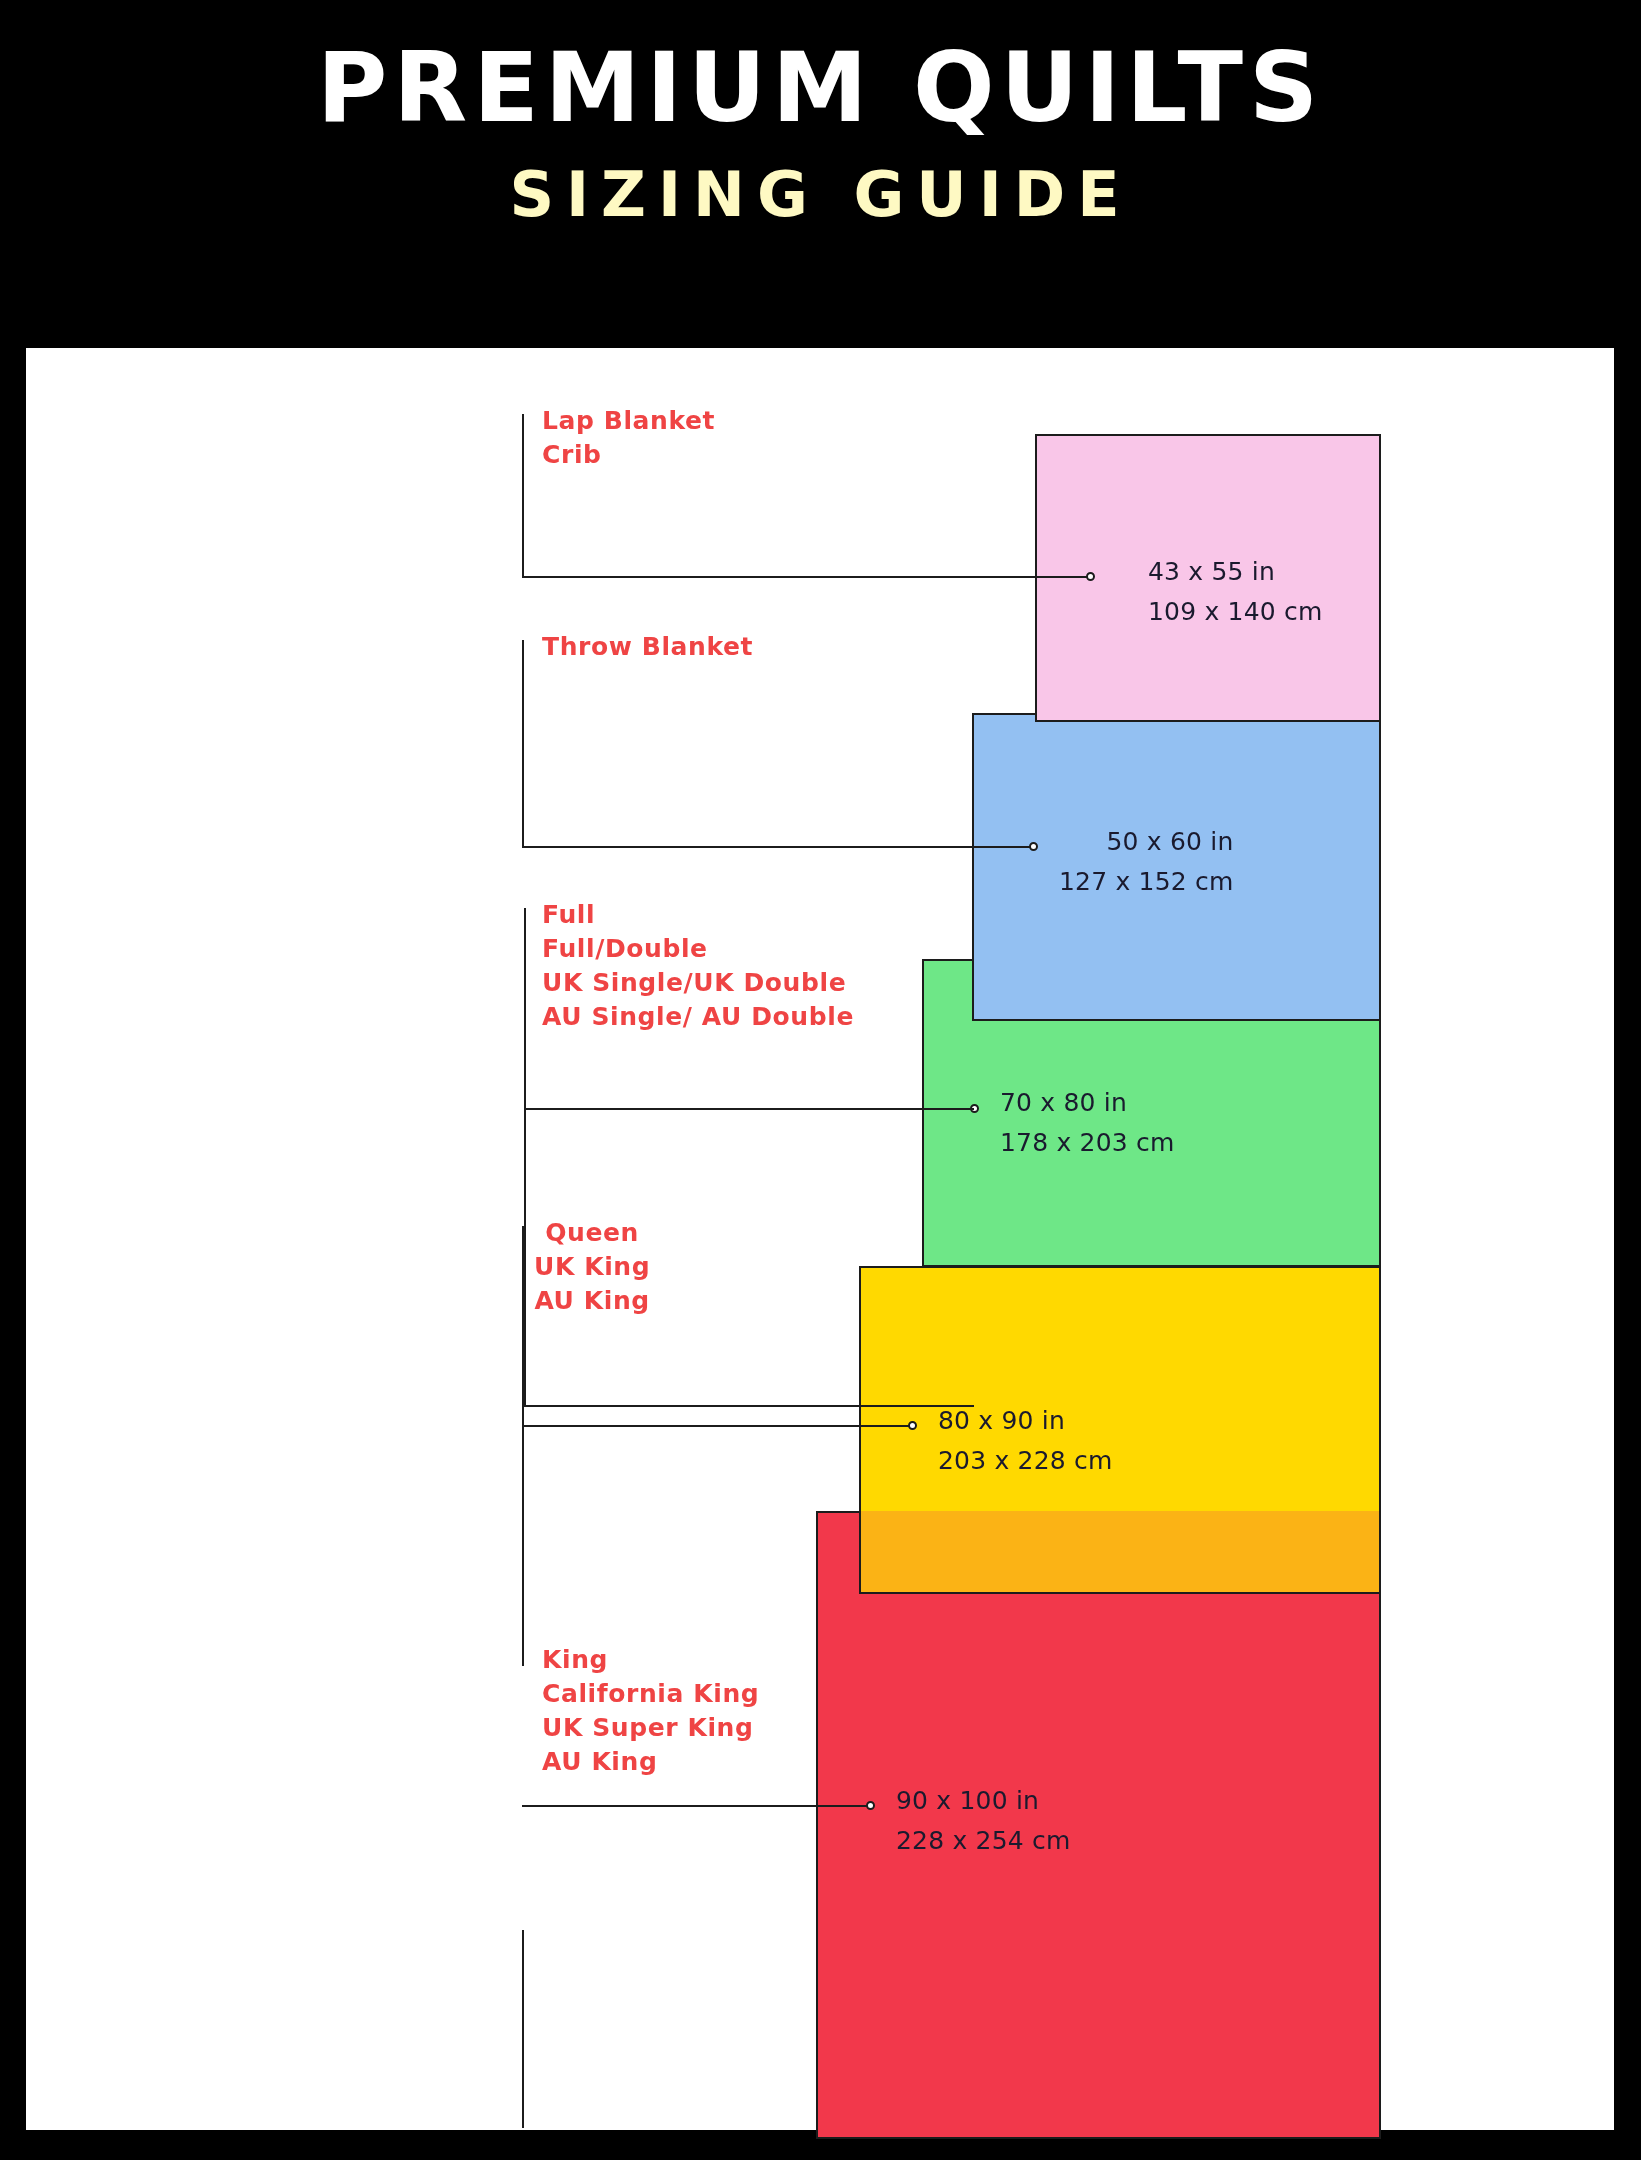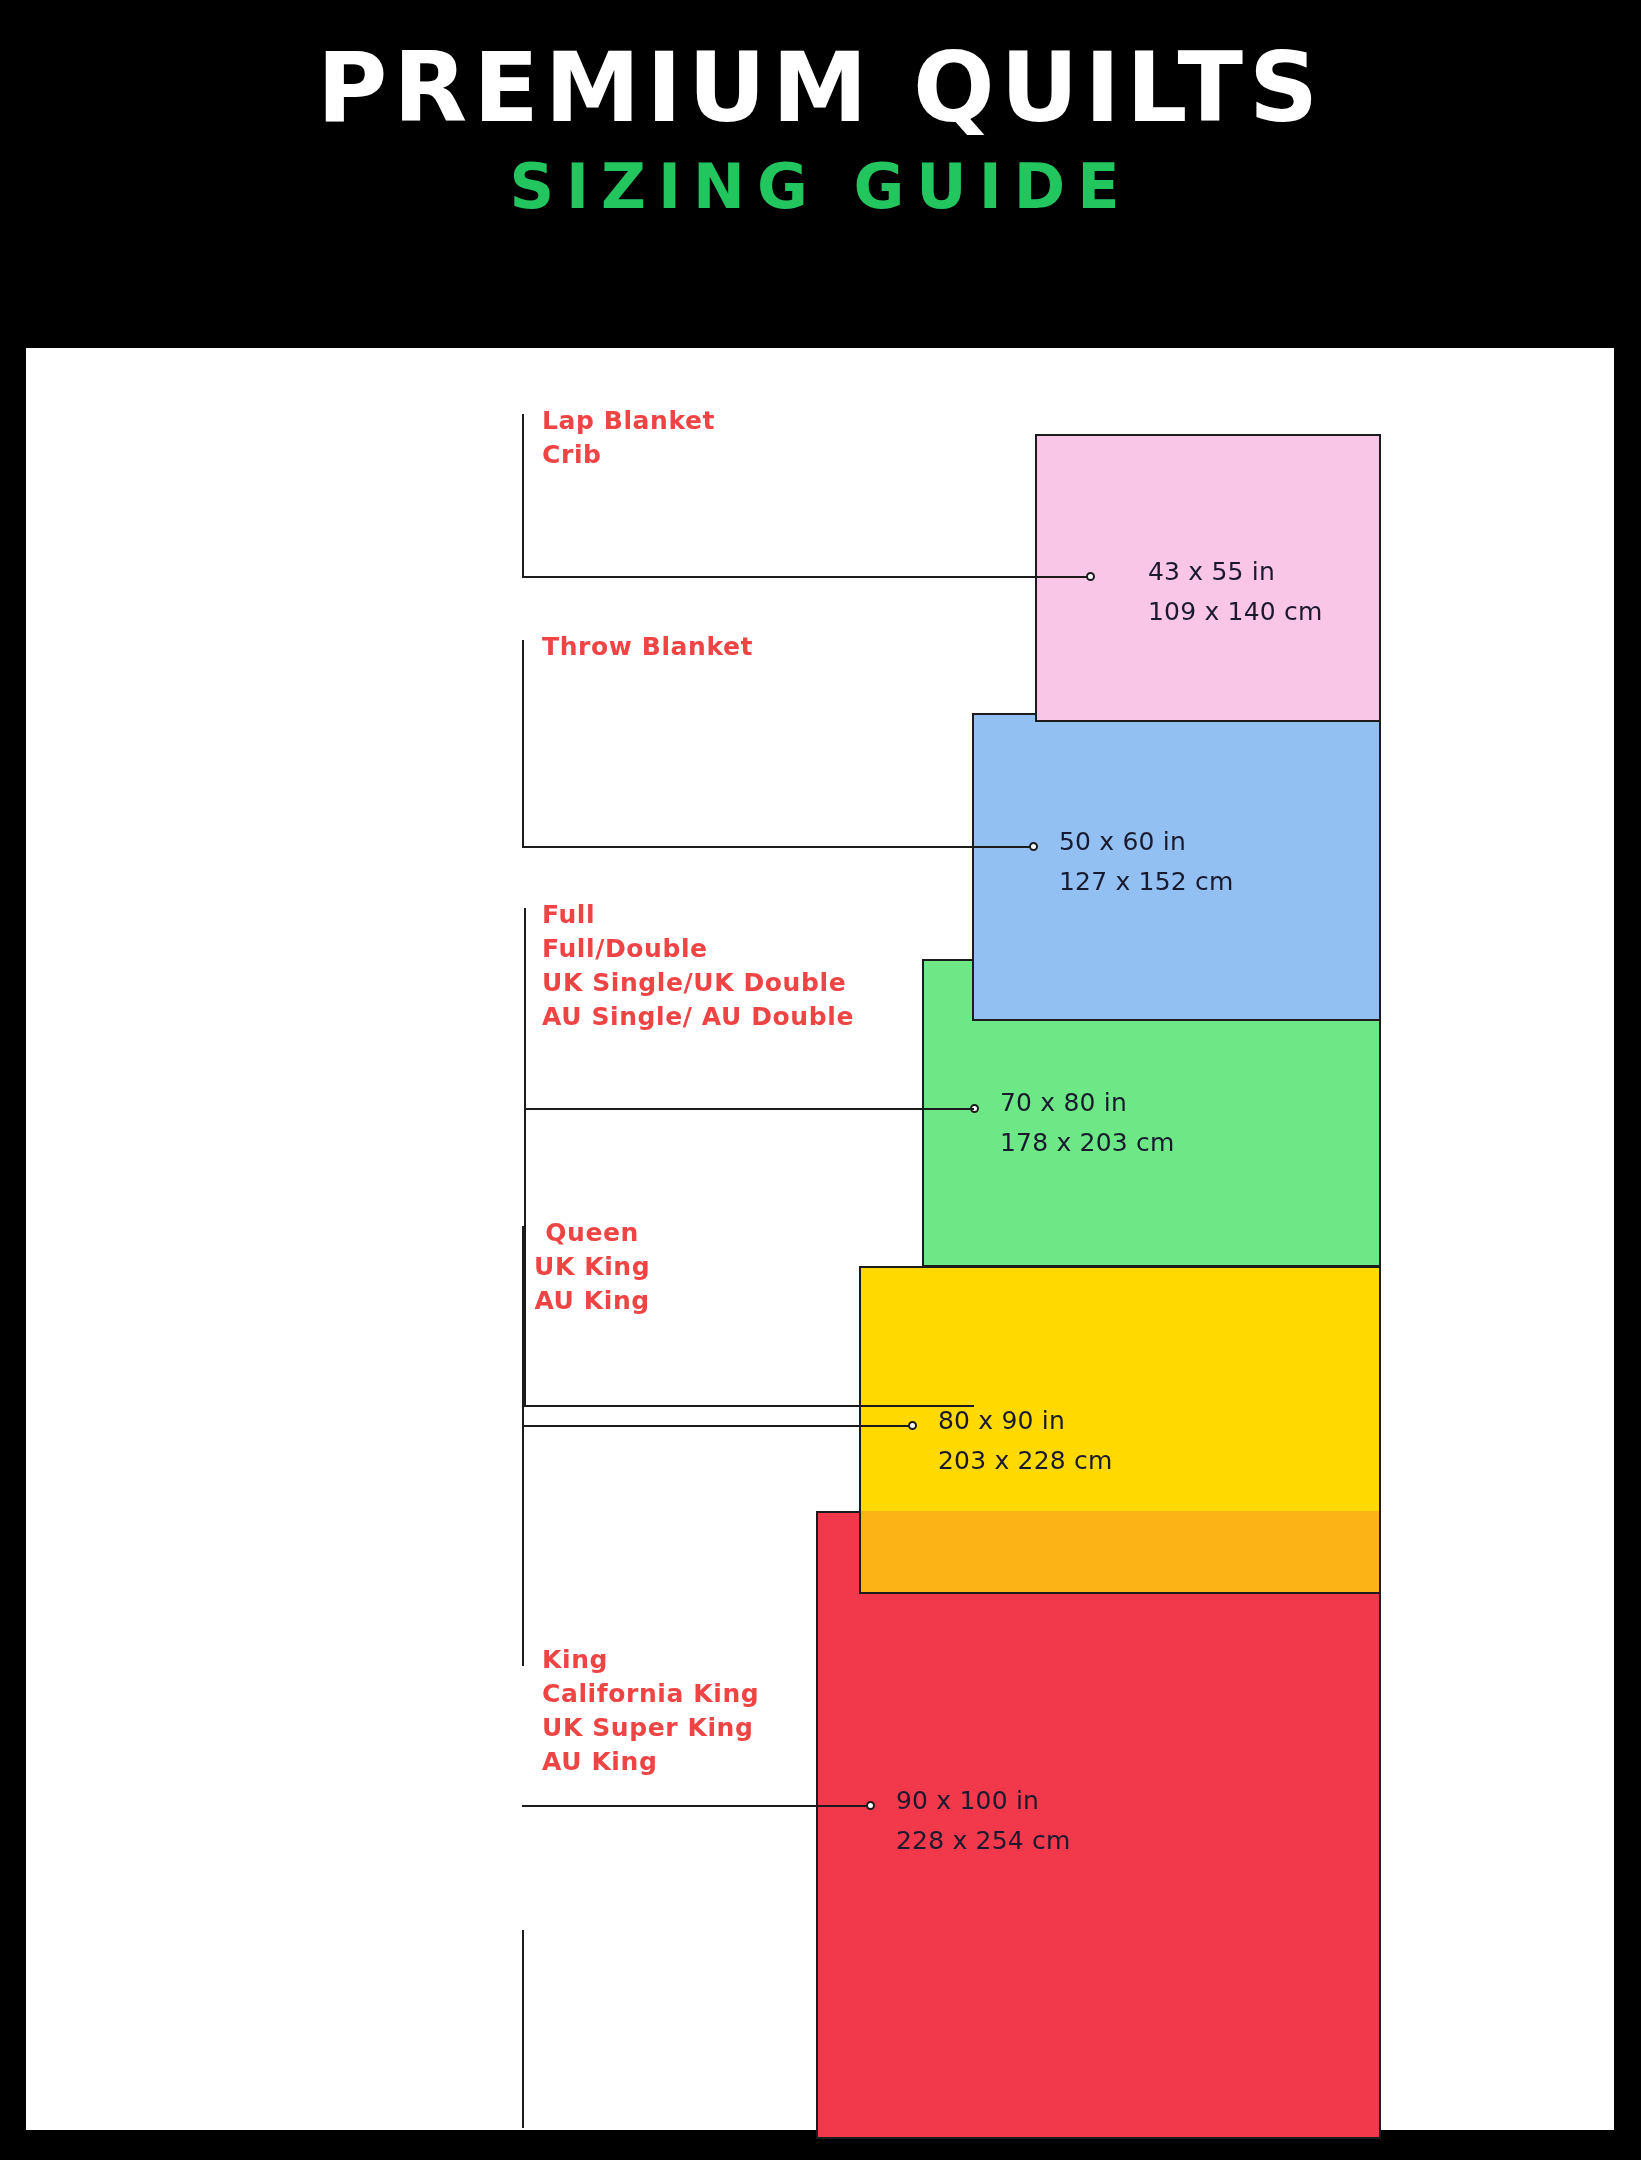--- a/index.html
+++ b/index.html
@@ -38,28 +38,28 @@
     color: #ffffff;
     font-family: "DejaVu Sans", sans-serif;
     font-weight: bold;
     font-size: 96px;
     letter-spacing: 6px;
     line-height: 1.0;
     text-align: center;
     white-space: nowrap;
   }
   .title-sub {
-    color: #22c55e;
+    color: #fef9c3;
     font-family: "DejaVu Sans", sans-serif;
     font-weight: bold;
     font-size: 62px;
     letter-spacing: 12px;
     line-height: 1.0;
     text-align: center;
-    margin-top: 20px;
+    margin-top: 28px;
     white-space: nowrap;
   }
   
   .canvas {
     position: absolute;
     left: 26px;
     top: 348px;
     width: 1588px;
     height: 1782px;
     background: #ffffff;
@@ -190,21 +190,21 @@
         <div>California King</div>
         <div>UK Super King</div>
         <div>AU King</div>
       </div>
 
       <div class="dims" style="left:1090px; top:204px;margin-left:32px;">
         <div>43 x 55 in</div>
         <div>109 x 140 cm</div>
       </div>
 
-      <div class="dims" style="left:1033px; top:474px;">
+      <div class="dims" style="left:1033px; top:474px;text-align:right;">
         <div>50 x 60 in</div>
         <div>127 x 152 cm</div>
       </div>
 
       <div class="dims" style="left:974px; top:735px;">
         <div>70 x 80 in</div>
         <div>178 x 203 cm</div>
       </div>
 
       <div class="dims" style="left:912px; top:1053px;">

